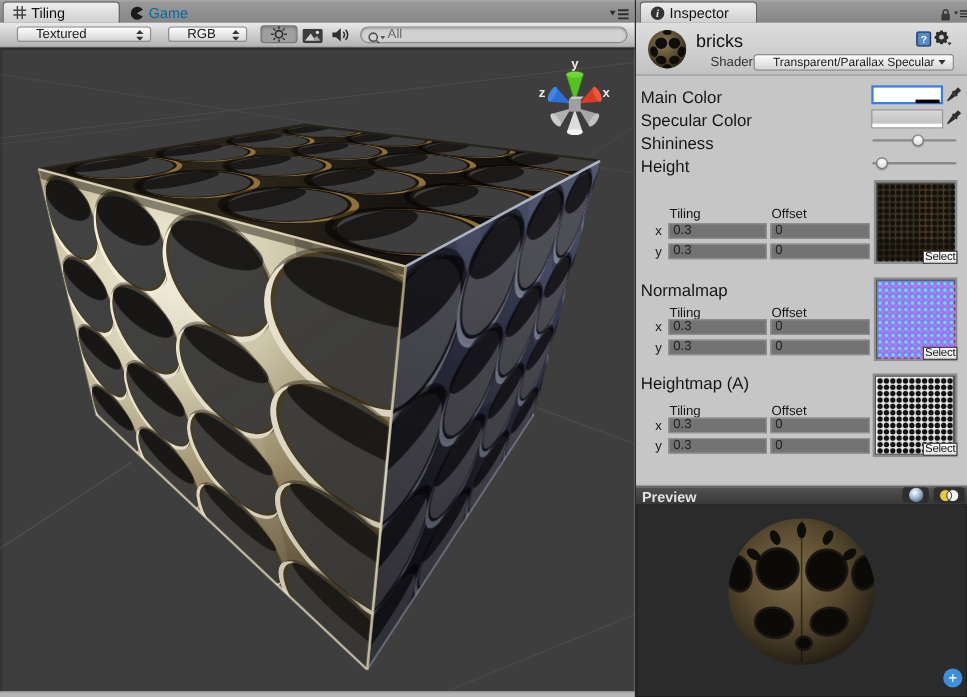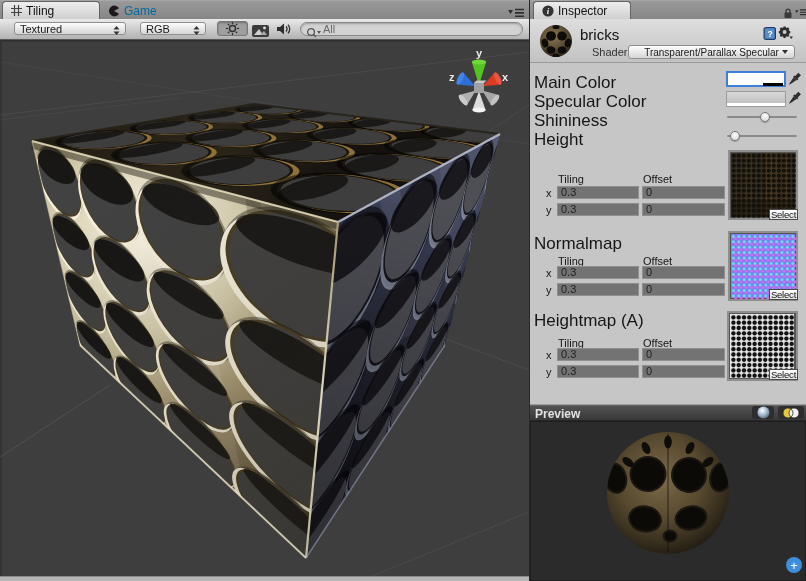--- a/index.html
+++ b/index.html
@@ -1,21 +1,21 @@
 <!DOCTYPE html>
 <html><head><meta charset="utf-8"><style>
 *{margin:0;padding:0;box-sizing:border-box}
 html,body{width:806px;height:581px;overflow:hidden;font-family:"Liberation Sans",sans-serif;background:#c7c7c7}
 .abs{position:absolute}
 #stage{position:relative;width:806px;height:581px}
 .tabstrip{position:absolute;height:19px;background:linear-gradient(#9a9a9a,#868686);border-top:1px solid #a6a6a6}
 .tab{position:absolute;top:1px;height:18px;background:linear-gradient(#eeeeee,#cfcfcf);border:1px solid #636363;border-bottom:none;border-radius:4px 4px 0 0;font-size:12px;color:#111;display:flex;align-items:center;gap:4px;padding:0 8px}
 .toolbar{position:absolute;left:0;top:19px;width:529px;height:21px;background:linear-gradient(#e9e9e9,#b2b2b2);border-bottom:1px solid #585858}
-.dd{position:absolute;height:13px;background:linear-gradient(#fdfdfd,#d5d5d5);border:1px solid #8f8f8f;border-radius:3px;font-size:11px;color:#1a1a1a;display:flex;align-items:center;padding:0 5px}
-.lbl{position:absolute;font-size:17px;color:#161616;white-space:nowrap}
+.dd{position:absolute;height:13px;background:linear-gradient(#fdfdfd,#d5d5d5);border:1px solid #8f8f8f;border-radius:3px;font-size:11px;color:#1a1a1a;display:flex;align-items:center;padding:0 15px}
+.lbl{position:absolute;font-size:14px;color:#161616;white-space:nowrap}
 .inp{position:absolute;background:#737373;border:1px solid #8f8f8f;font-size:11px;color:#222;padding-left:3px;line-height:11px}
 .slider-track{position:absolute;height:2px;background:#8a8a8a;border-radius:1px}
 .slider-thumb{position:absolute;width:10px;height:10px;border-radius:50%;background:radial-gradient(circle at 50% 35%,#fdfdfd,#d0d0d0);border:1px solid #777;box-shadow:0 1px 1px rgba(0,0,0,0.25)}
 .selbtn{position:absolute;background:linear-gradient(#fefefe,#e2e2e2);border:1px solid #4a4a4a;font-size:9.5px;color:#111;text-align:center;line-height:10px;letter-spacing:-0.2px}
 </style></head><body>
 <div id="stage">
     <div class="tabstrip" style="left:0;top:0;width:529px"></div>
     <div class="tab" style="left:2px;width:98px">
       <svg width="11" height="11" viewBox="0 0 11 11">
         <g stroke="#444" stroke-width="1.2" fill="none">

